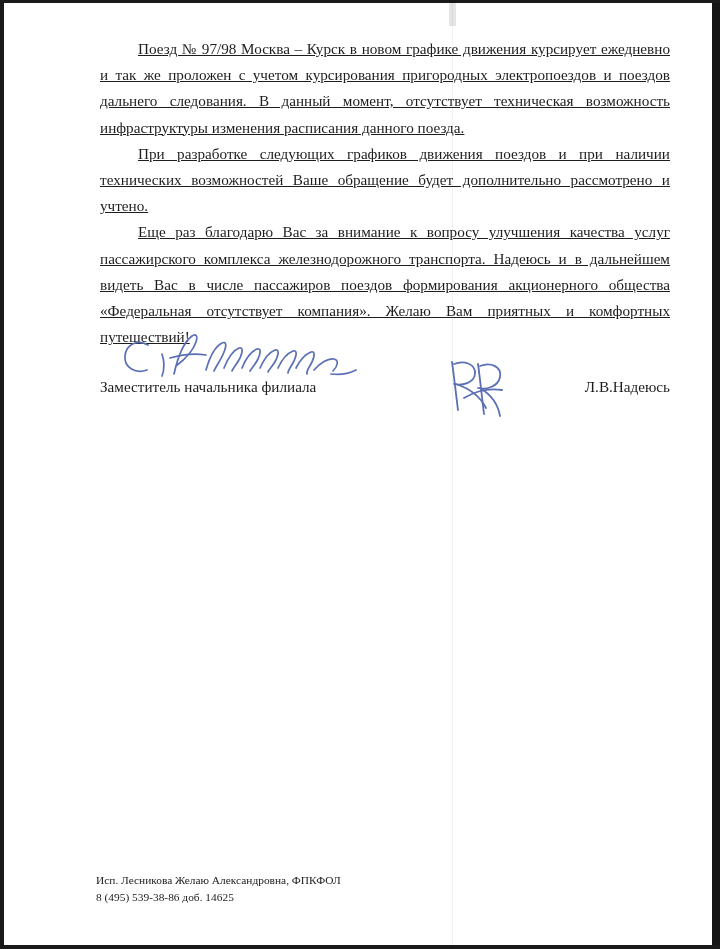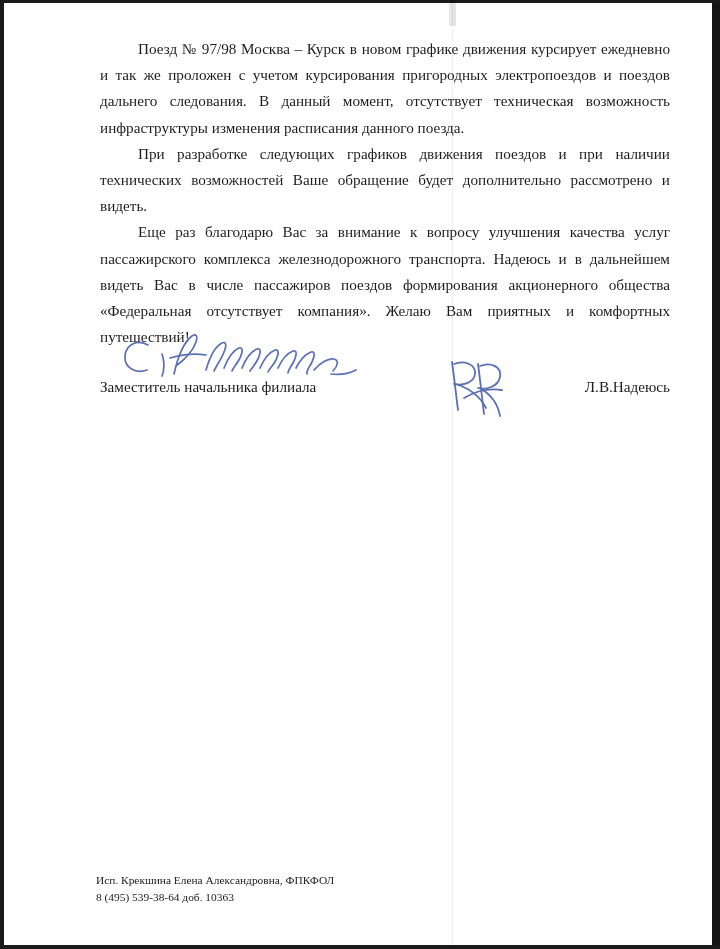--- a/index.html
+++ b/index.html
@@ -66,20 +66,21 @@
     width: 570px;
     font-size: 15.2px;
     line-height: 26.2px;
     color: #1d1d1d;
     text-align: justify;
     text-justify: inter-word;
   }
   .body-text p {
     margin: 0;
     text-indent: 38px;
+    text-decoration: underline;
   }
 
   .sign-block {
     position: absolute;
     left: 100px;
     top: 378px;
     width: 570px;
     font-size: 15.2px;
     color: #1d1d1d;
   }
@@ -132,21 +133,21 @@
 
   <div class="edge-left"></div>
   <div class="edge-right"></div>
   <div class="edge-top"></div>
   <div class="edge-bottom"></div>
   <div class="fold"></div>
   <div class="fold-top-mark"></div>
 
   <div class="body-text">
     <p>Поезд № 97/98 Москва – Курск в новом графике движения курсирует ежедневно и так же проложен с учетом курсирования пригородных электропоездов и поездов дальнего следования. В данный момент, отсутствует техническая возможность инфраструктуры изменения расписания данного поезда.</p>
-    <p>При разработке следующих графиков движения поездов и при наличии технических возможностей Ваше обращение будет дополнительно рассмотрено и видеть.</p>
+    <p>При разработке следующих графиков движения поездов и при наличии технических возможностей Ваше обращение будет дополнительно рассмотрено и учтено.</p>
     <p>Еще раз благодарю Вас за внимание к вопросу улучшения качества услуг пассажирского комплекса железнодорожного транспорта. Надеюсь и в дальнейшем видеть Вас в числе пассажиров поездов формирования акционерного общества «Федеральная отсутствует компания». Желаю Вам приятных и комфортных путешествий!</p>
   </div>
 
   <svg class="signature-1" viewBox="0 0 270 52">
     <g fill="none" stroke="#5b6fb5" stroke-width="1.7" stroke-linecap="round" stroke-linejoin="round">
       <path d="M30 15 C20 9, 8 14, 7 26 C6 38, 18 44, 29 40"></path>
       <path d="M56 44 C60 26, 66 12, 74 6 C78 3, 80 6, 78 12 C75 21, 66 30, 58 36"></path>
       <path d="M52 28 C62 25, 76 23, 88 25"></path>
       <path d="M88 40 C92 26, 98 16, 104 13 C108 11, 109 15, 106 22 C103 30, 98 36, 96 41"></path>
       <path d="M106 38 C110 28, 116 20, 121 18 C125 17, 125 21, 122 28 C119 34, 115 38, 114 41"></path>
@@ -173,17 +174,17 @@
   </svg>
 
   <div class="sign-block">
     <div class="sign-row">
       <span class="sign-title">Заместитель начальника филиала</span>
       <span class="sign-name">Л.В.Надеюсь</span>
     </div>
   </div>
 
   <div class="footer">
-    <div>Исп. Крекшина Елена Александровна, ФПКФОЛ</div>
-    <div>8 (495) 539-38-64 доб. 10363</div>
+    <div>Исп. Лесникова Желаю Александровна, ФПКФОЛ</div>
+    <div>8 (495) 539-38-86 доб. 14625</div>
   </div>
 
 </div>
 
 </body></html>

